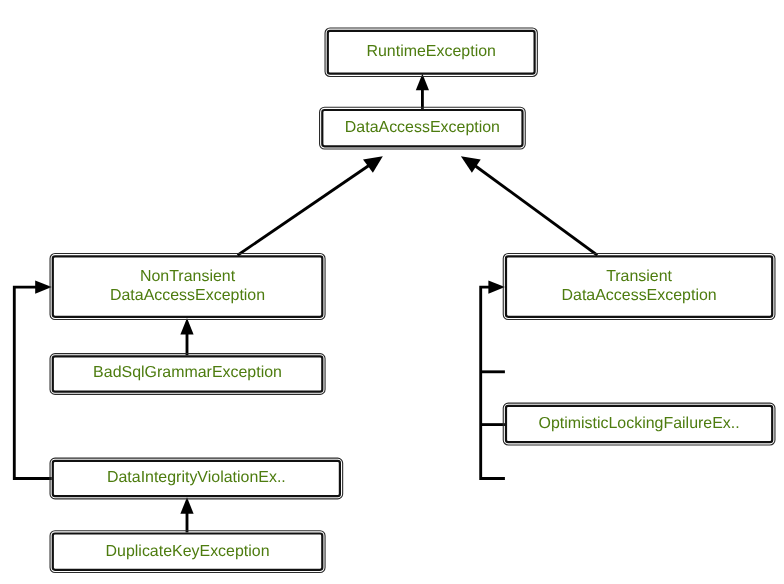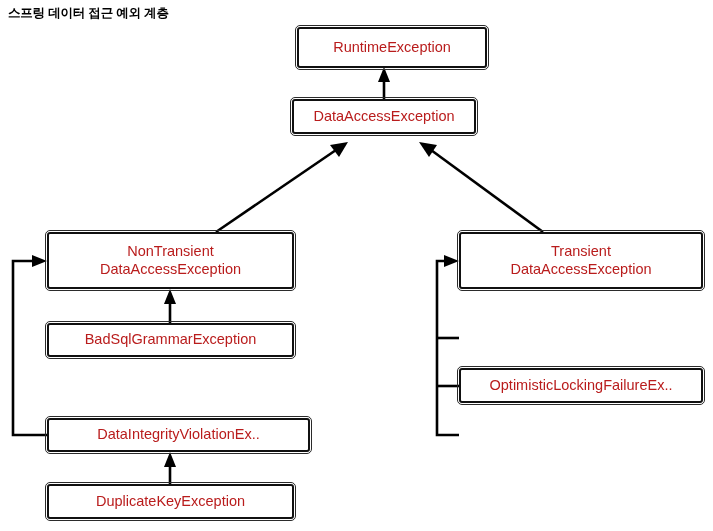--- a/index.html
+++ b/index.html
@@ -30,21 +30,21 @@
     box-sizing: border-box;
     background: #ffffff;
     border: 2.5px solid #111111;
     border-radius: 3px;
     outline: 1px solid #2b2b2b;
     outline-offset: 1px;
     display: flex;
     align-items: center;
     justify-content: center;
     text-align: center;
-    color: #b91c1c;
+    color: #4d7c0f;
     font-size: 14.5px;
     line-height: 1.22;
     z-index: 3;
   }
   .node .label {
     display: block;
     padding: 0 4px;
     white-space: pre-line;
   }
   svg#edges {
@@ -66,21 +66,20 @@
   svg#edges polygon.head {
     fill: #000000;
     stroke: none;
   }
 </style>
 </head>
 <body>
 
 <div id="canvas">
 
-  <div id="title">스프링 데이터 접근 예외 계층</div>
 
   <svg id="edges" viewBox="0 0 713 531">
 
     <g>
       <line x1="384" y1="99" x2="384" y2="79"></line>
       <polygon class="head" points="384,67 378,82 390,82"></polygon>
     </g>
 
     <g>
       <line x1="216" y1="232" x2="336" y2="150"></line>

